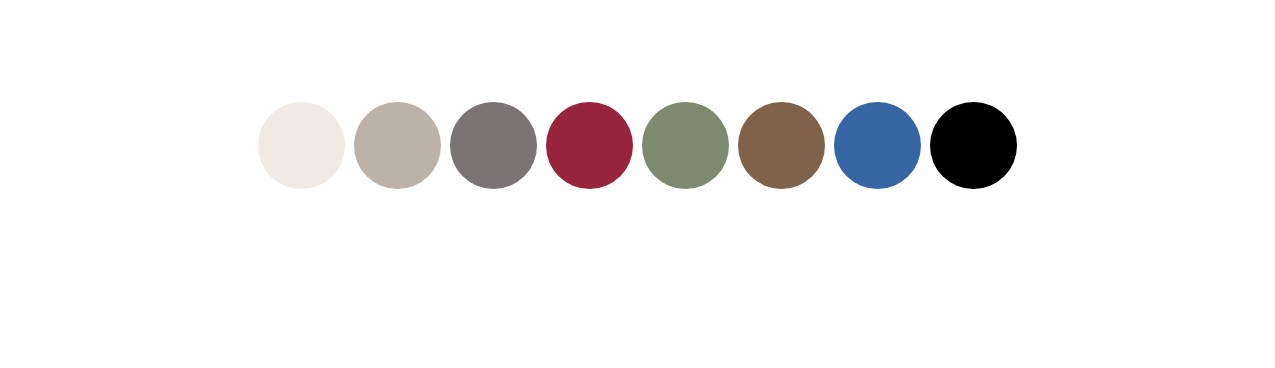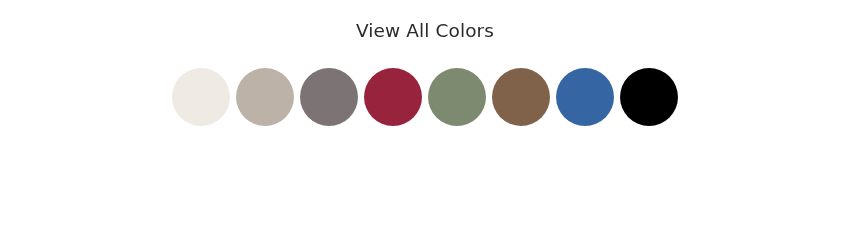--- a/index.html
+++ b/index.html
@@ -56,21 +56,20 @@
     flex: 0 0 auto;
     cursor: pointer;
     background-color: #cccccc;
   }
 </style>
 </head>
 <body>
 
 <div id="app" style="background: rgb(255, 255, 255);">
 
-  <div class="page-title" style="color: rgb(43, 43, 43);">View All Colors</div>
 
   <div class="swatch-row">
     <div class="swatch" style="background-color: rgb(239, 234, 227);"></div>
     <div class="swatch" style="background-color: rgb(188, 178, 167);"></div>
     <div class="swatch" style="background-color: rgb(124, 115, 117);"></div>
     <div class="swatch" style="background-color: rgb(151, 36, 60);"></div>
     <div class="swatch" style="background-color: rgb(125, 138, 112);"></div>
     <div class="swatch" style="background-color: rgb(128, 98, 74);"></div>
     <div class="swatch" style="background-color: rgb(53, 102, 163);"></div>
     <div class="swatch" style="background-color: rgb(0, 0, 0);"></div>

